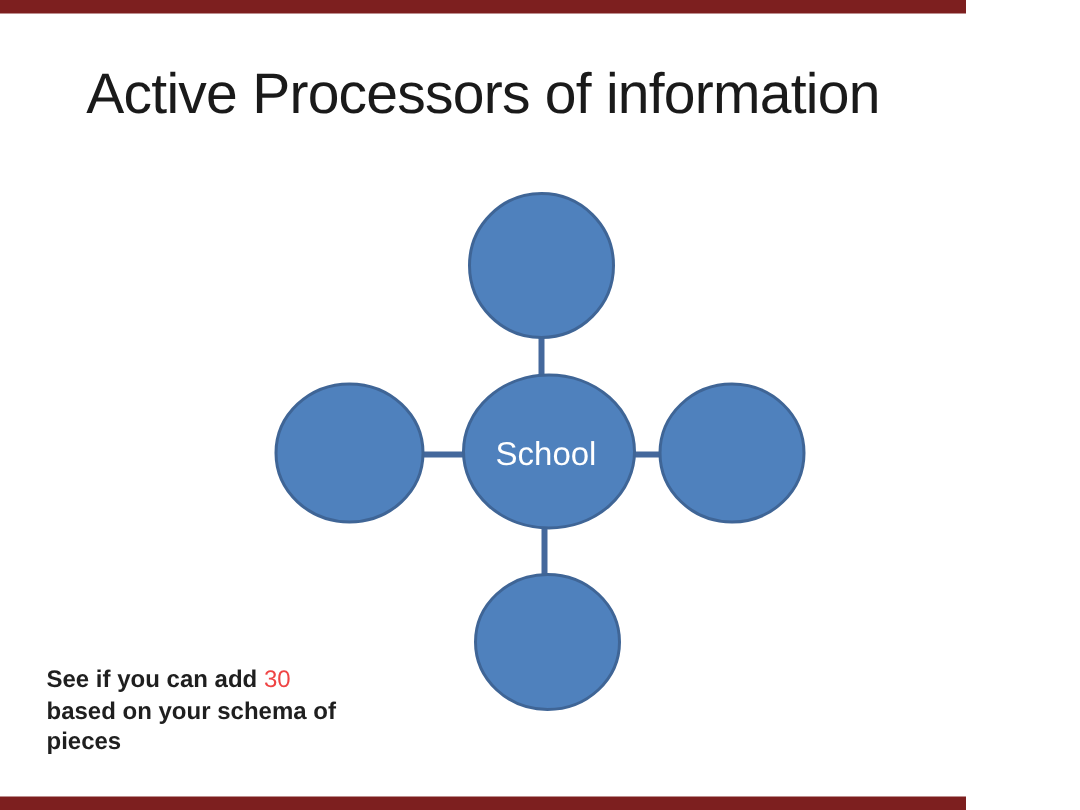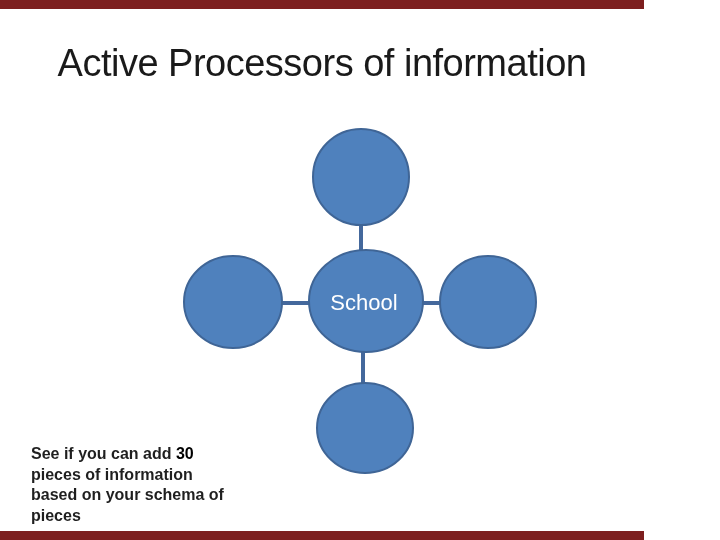--- a/index.html
+++ b/index.html
@@ -54,22 +54,22 @@
     position: absolute;
     left: 31px;
     top: 444px;
     width: 230px;
     font-size: 16px;
     font-weight: 700;
     color: #1f1f1f;
     line-height: 20.5px;
   }
   .note-num {
-    font-weight: 700;
-    color: #000000;
+    font-weight: 400;
+    color: #ef4444;
   }
 </style>
 </head>
 <body>
 
 <div class="slide">
 
   <div class="accent-bar top" style="background: rgb(125, 31, 31);"></div>
 
   <h1 class="slide-title">Active Processors of information</h1>
@@ -85,20 +85,19 @@
     <ellipse class="node" cx="233" cy="302" rx="49" ry="46" fill="#4f81bd" stroke="#3f6596"></ellipse>
     <ellipse class="node" cx="488" cy="302" rx="48" ry="46" fill="#4f81bd" stroke="#3f6596"></ellipse>
     <ellipse class="node" cx="365" cy="428" rx="48" ry="45" fill="#4f81bd" stroke="#3f6596"></ellipse>
     <ellipse class="node" cx="366" cy="301" rx="57" ry="51" fill="#4f81bd" stroke="#3f6596"></ellipse>
 
     <text class="center-label" x="364" y="310">School</text>
   </svg>
 
   <div class="note">
     <div class="note-line"><span>See if you can add </span><span class="note-num">30</span></div>
-    <div class="note-line">pieces of information</div>
     <div class="note-line">based on your schema of</div>
     <div class="note-line">pieces</div>
   </div>
 
   <div class="accent-bar bottom" style="background: rgb(125, 31, 31);"></div>
 
 </div>
 
 </body></html>

